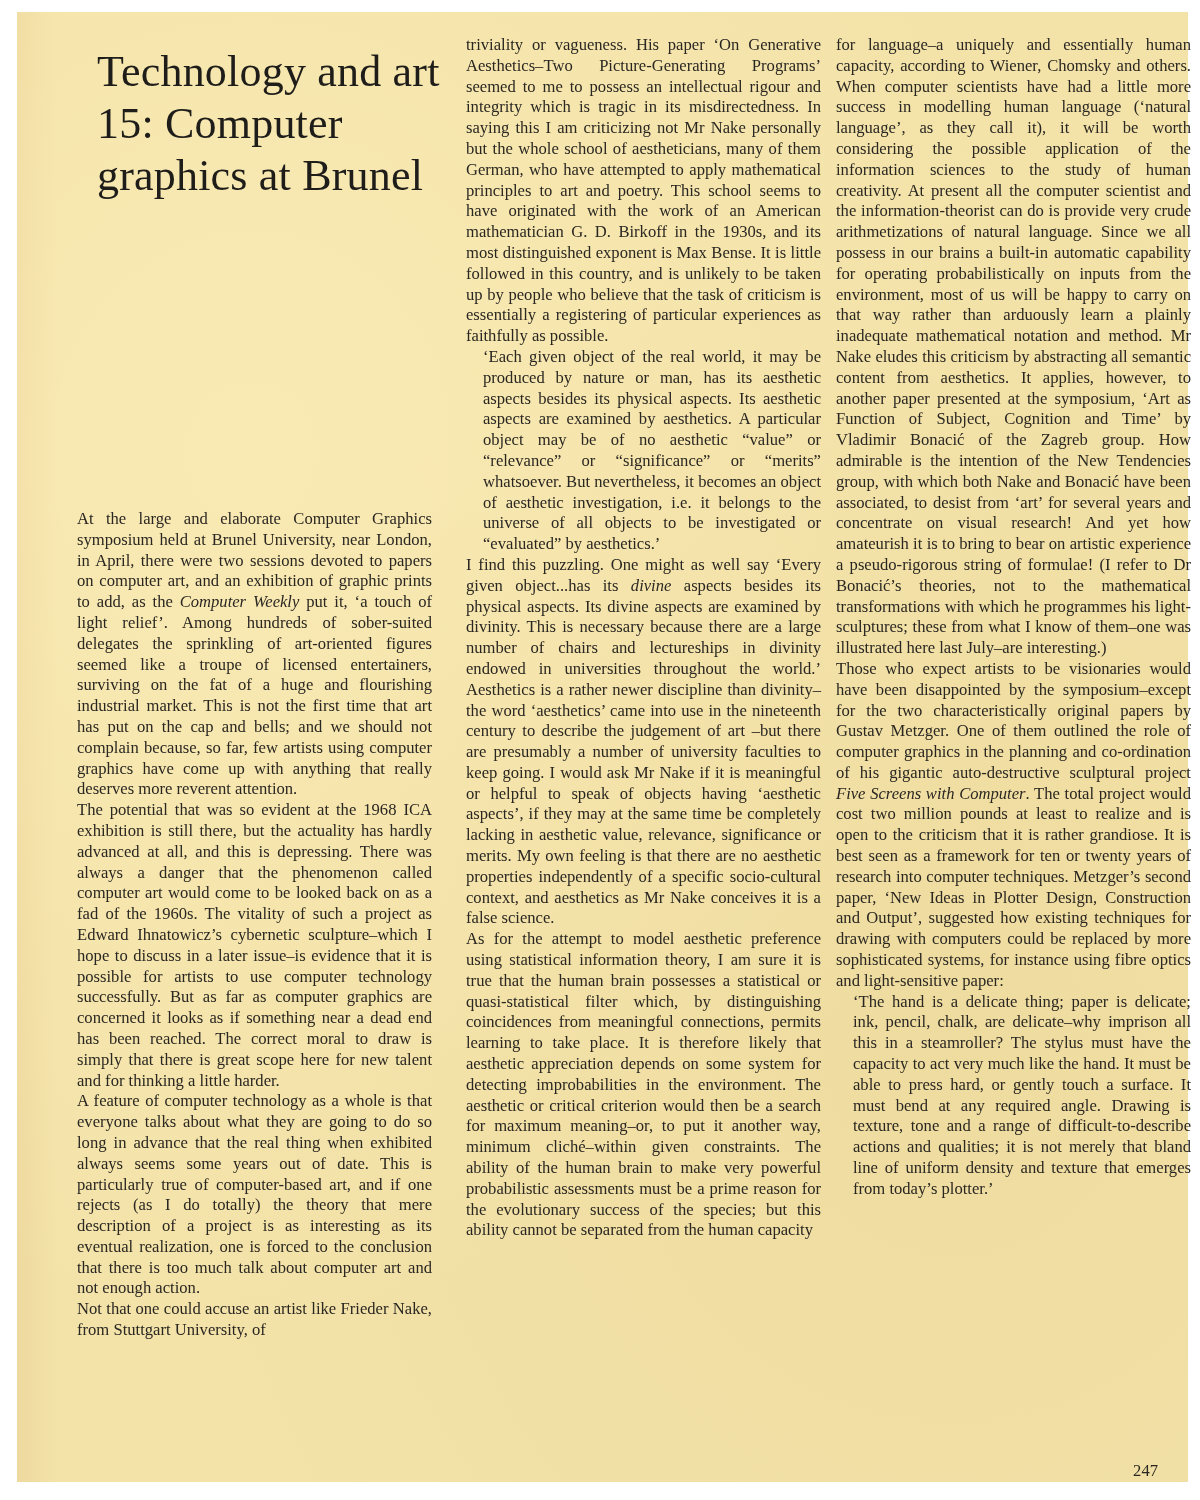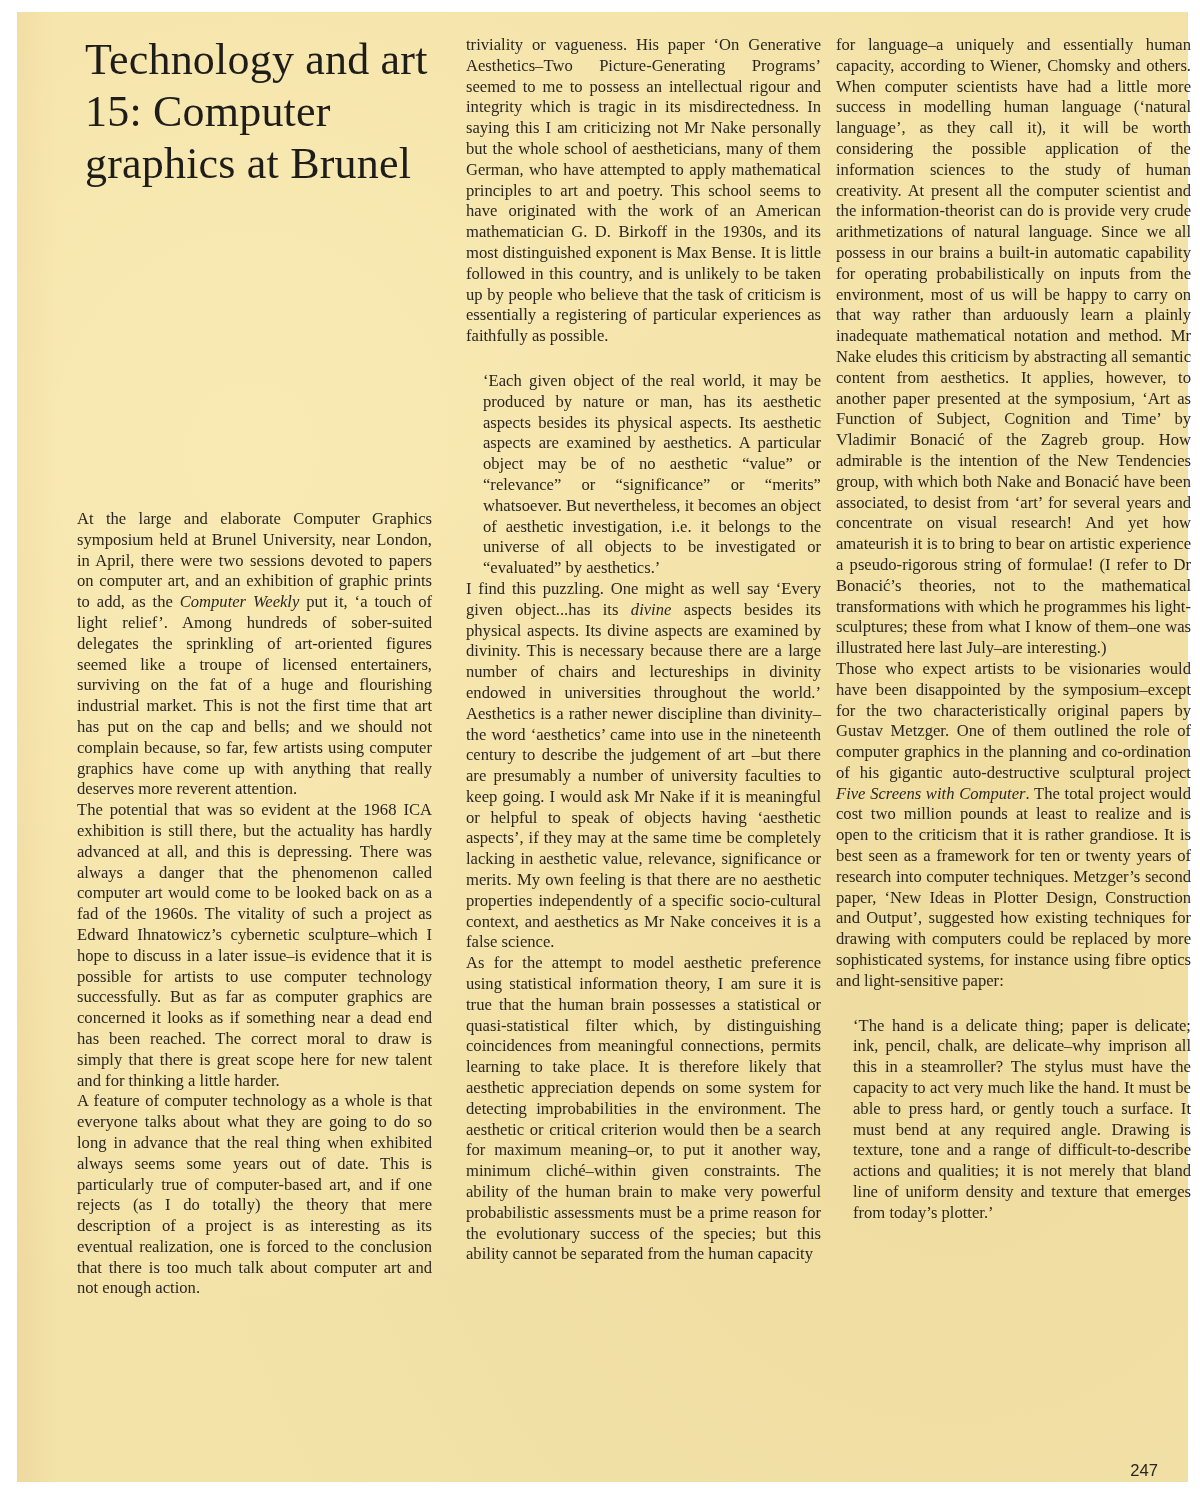--- a/index.html
+++ b/index.html
@@ -12,48 +12,49 @@
       radial-gradient(ellipse at 80% 70%, rgba(230,205,140,0.35), rgba(0,0,0,0) 60%),
       linear-gradient(90deg, rgba(235,210,150,0.6) 0px, rgba(0,0,0,0) 40px);
   }
   .col {
     position: absolute; top: 23px; width: 355px;
     font-family: "Liberation Serif", "DejaVu Serif", serif;
     font-size: 16.6px; line-height: 20.8px; color: #2a2722;
     text-align: justify; hyphens: manual;
   }
   .col p { margin: 0; text-indent: 0; }
-  .col .quote { padding-left: 17px; margin-top: 24px; }
+  .col .quote { padding-left: 17px; }
   .col1 { left: 60px; }
   .col2 { left: 449px; }
   .col3 { left: 819px; }
   .title {
     position: absolute; left: 64px; top: 18px; width: 360px;
     font-family: "Liberation Serif", "DejaVu Serif", serif;
     font-size: 44px; line-height: 52px; color: #1f1d1a; font-weight: normal;
-    margin: 4px; letter-spacing: 0.2px;
+    margin: 16px; letter-spacing: 0.2px;
   }
   .col1 { top: 497px; }
   .page-number {
     position: absolute; right: 30px; top: 1449px;
-    font-family: Liberation Sans, sans-serif;
+    font-family: Liberation Serif, serif;
     font-size: 16.6px; color: #2a2722;
   }
   i { font-style: italic; }
 </style>
 </head>
 <body>
 
 <div class="page">
   <h1 class="title">Technology and art 15: Computer graphics at Brunel</h1>
 
   <div class="col col1">
       <p>At the large and elaborate Computer Graphics symposium held at Brunel University, near London, in April, there were two sessions devoted to papers on computer art, and an exhibition of graphic prints to add, as the <i>Computer Weekly</i> put it, ‘a touch of light relief’. Among hundreds of sober-suited delegates the sprinkling of art-oriented figures seemed like a troupe of licensed entertainers, surviving on the fat of a huge and flourishing industrial market. This is not the first time that art has put on the cap and bells; and we should not complain because, so far, few artists using computer graphics have come up with anything that really deserves more reverent attention.</p>
       <p>The potential that was so evident at the 1968 ICA exhibition is still there, but the actuality has hardly advanced at all, and this is depressing. There was always a danger that the phenomenon called computer art would come to be looked back on as a fad of the 1960s. The vitality of such a project as Edward Ihnatowicz’s cybernetic sculpture–which I hope to discuss in a later issue–is evidence that it is possible for artists to use computer technology successfully. But as far as computer graphics are concerned it looks as if something near a dead end has been reached. The correct moral to draw is simply that there is great scope here for new talent and for thinking a little harder.</p>
       <p>A feature of computer technology as a whole is that everyone talks about what they are going to do so long in advance that the real thing when exhibited always seems some years out of date. This is particularly true of computer-based art, and if one rejects (as I do totally) the theory that mere description of a project is as interesting as its eventual realization, one is forced to the conclusion that there is too much talk about computer art and not enough action.</p>
+      <p>Not that one could accuse an artist like Frieder Nake, from Stuttgart University, of</p>
     </div>
   <div class="col col2">
       <p>triviality or vagueness. His paper ‘On Generative Aesthetics–Two Picture-Generating Programs’ seemed to me to possess an intellectual rigour and integrity which is tragic in its misdirectedness. In saying this I am criticizing not Mr Nake personally but the whole school of aestheticians, many of them German, who have attempted to apply mathematical principles to art and poetry. This school seems to have originated with the work of an American mathematician G. D. Birkoff in the 1930s, and its most distinguished exponent is Max Bense. It is little followed in this country, and is unlikely to be taken up by people who believe that the task of criticism is essentially a registering of particular experiences as faithfully as possible.</p>
       <p class="quote">‘Each given object of the real world, it may be produced by nature or man, has its aesthetic aspects besides its physical aspects. Its aesthetic aspects are examined by aesthetics. A particular object may be of no aesthetic “value” or “relevance” or “significance” or “merits” whatsoever. But nevertheless, it becomes an object of aesthetic investigation, i.e. it belongs to the universe of all objects to be investigated or “evaluated” by aesthetics.’</p>
       <p>I find this puzzling. One might as well say ‘Every given object...has its <i>divine</i> aspects besides its physical aspects. Its divine aspects are examined by divinity. This is necessary because there are a large number of chairs and lectureships in divinity endowed in universities throughout the world.’ Aesthetics is a rather newer discipline than divinity–the word ‘aesthetics’ came into use in the nineteenth century to describe the judgement of art –but there are presumably a number of university faculties to keep going. I would ask Mr Nake if it is meaningful or helpful to speak of objects having ‘aesthetic aspects’, if they may at the same time be completely lacking in aesthetic value, relevance, significance or merits. My own feeling is that there are no aesthetic properties independently of a specific socio-cultural context, and aesthetics as Mr Nake conceives it is a false science.</p>
       <p>As for the attempt to model aesthetic preference using statistical information theory, I am sure it is true that the human brain possesses a statistical or quasi-statistical filter which, by distinguishing coincidences from meaningful connections, permits learning to take place. It is therefore likely that aesthetic appreciation depends on some system for detecting improbabilities in the environment. The aesthetic or critical criterion would then be a search for maximum meaning–or, to put it another way, minimum cliché–within given constraints. The ability of the human brain to make very powerful probabilistic assessments must be a prime reason for the evolutionary success of the species; but this ability cannot be separated from the human capacity</p>
     </div>
   <div class="col col3">
       <p>for language–a uniquely and essentially human capacity, according to Wiener, Chomsky and others. When computer scientists have had a little more success in modelling human language (‘natural language’, as they call it), it will be worth considering the possible application of the information sciences to the study of human creativity. At present all the computer scientist and the information-theorist can do is provide very crude arithmetizations of natural language. Since we all possess in our brains a built-in automatic capability for operating probabilistically on inputs from the environment, most of us will be happy to carry on that way rather than arduously learn a plainly inadequate mathematical notation and method. Mr Nake eludes this criticism by abstracting all semantic content from aesthetics. It applies, however, to another paper presented at the symposium, ‘Art as Function of Subject, Cognition and Time’ by Vladimir Bonacić of the Zagreb group. How admirable is the intention of the New Tendencies group, with which both Nake and Bonacić have been associated, to desist from ‘art’ for several years and concentrate on visual research! And yet how amateurish it is to bring to bear on artistic experience a pseudo-rigorous string of formulae! (I refer to Dr Bonacić’s theories, not to the mathematical transformations with which he programmes his light-sculptures; these from what I know of them–one was illustrated here last July–are interesting.)</p>
       <p>Those who expect artists to be visionaries would have been disappointed by the symposium–except for the two characteristically original papers by Gustav Metzger. One of them outlined the role of computer graphics in the planning and co-ordination of his gigantic auto-destructive sculptural project <i>Five Screens with Computer</i>. The total project would cost two million pounds at least to realize and is open to the criticism that it is rather grandiose. It is best seen as a framework for ten or twenty years of research into computer techniques. Metzger’s second paper, ‘New Ideas in Plotter Design, Construction and Output’, suggested how existing techniques for drawing with computers could be replaced by more sophisticated systems, for instance using fibre optics and light-sensitive paper:</p>

